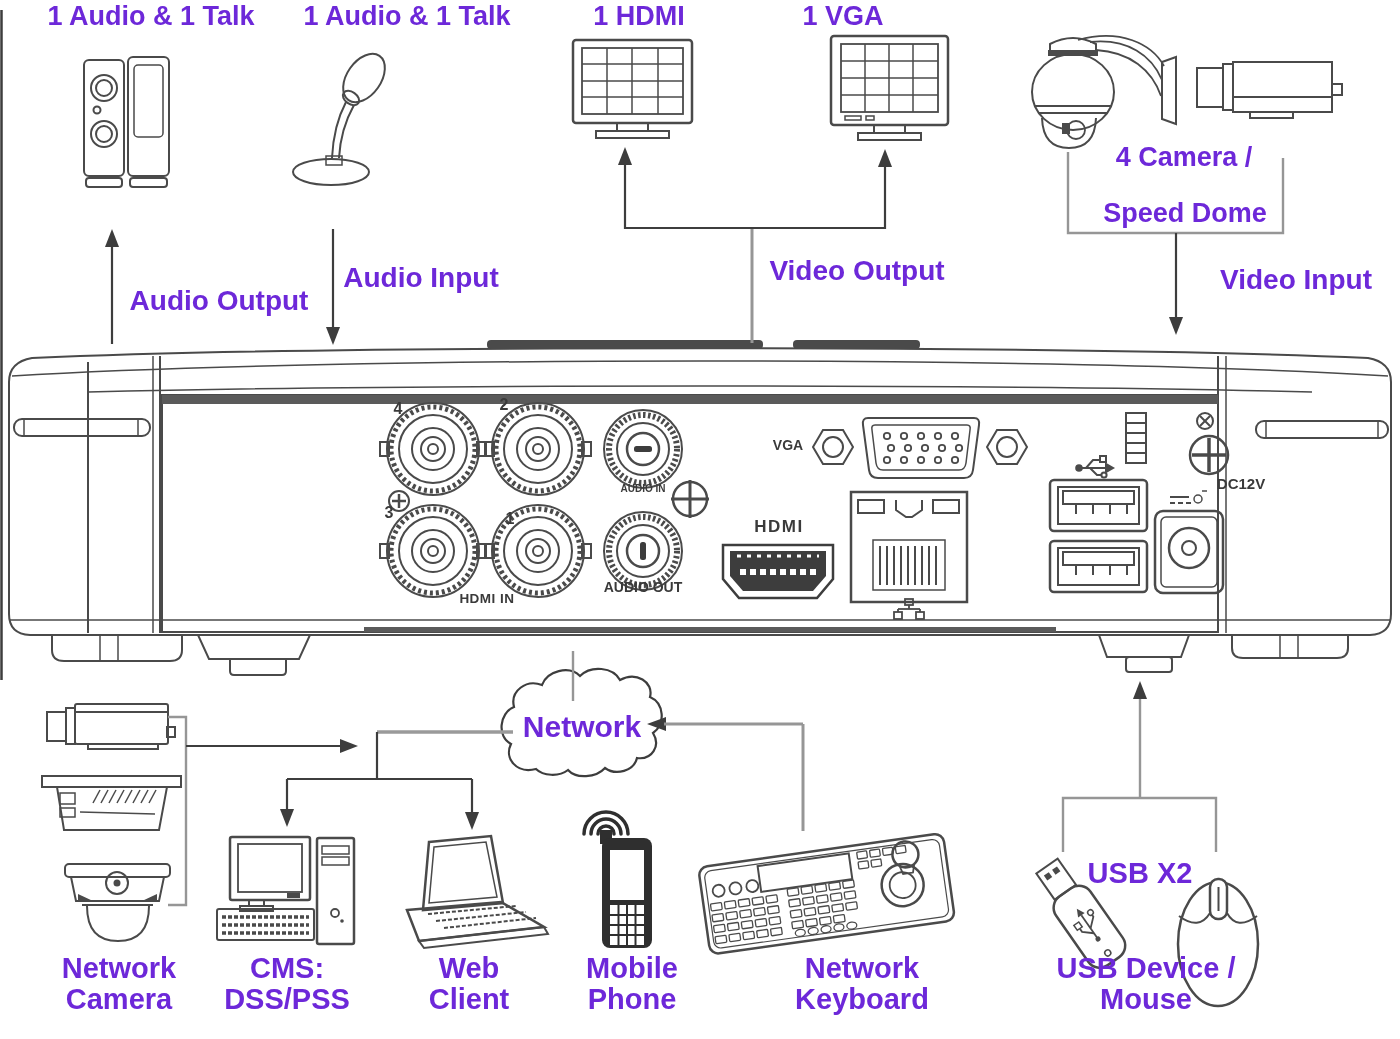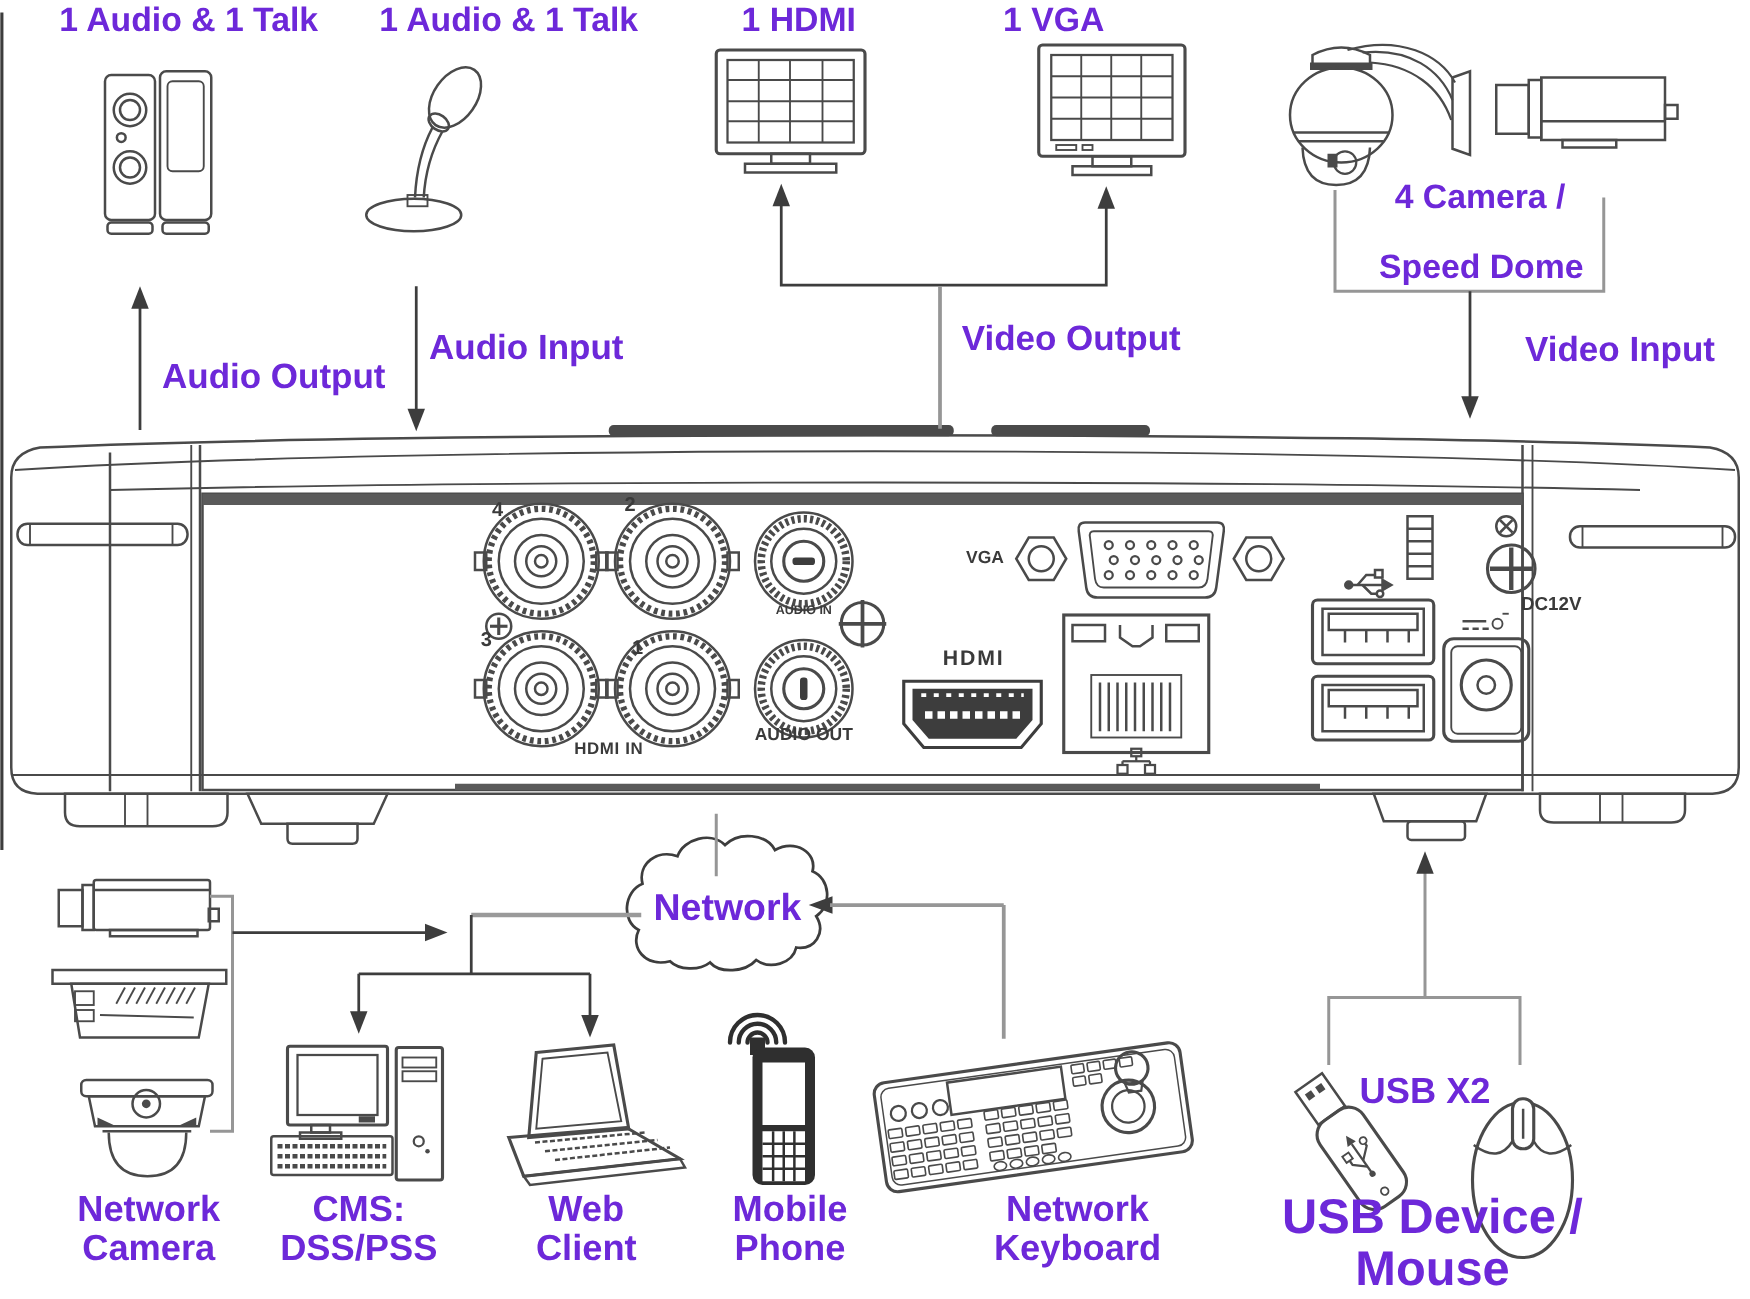--- a/index.html
+++ b/index.html
@@ -628,18 +628,18 @@
     <div>Client</div>
   </div>
   <div class="lbl" style="left:632px; top:953px; font-size:29px; text-align:center;">
     <div>Mobile</div>
     <div>Phone</div>
   </div>
   <div class="lbl" style="left:862px; top:953px; font-size:29px; text-align:center;">
     <div>Network</div>
     <div>Keyboard</div>
   </div>
-  <div class="lbl" style="left:1146px; top:953px; font-size:39px; text-align:center;">
+  <div class="lbl" style="left:1146px; top:953px; font-size:29px; text-align:center;">
     <div>USB Device /</div>
     <div>Mouse</div>
   </div>
 
 </div>
 
 </body></html>

